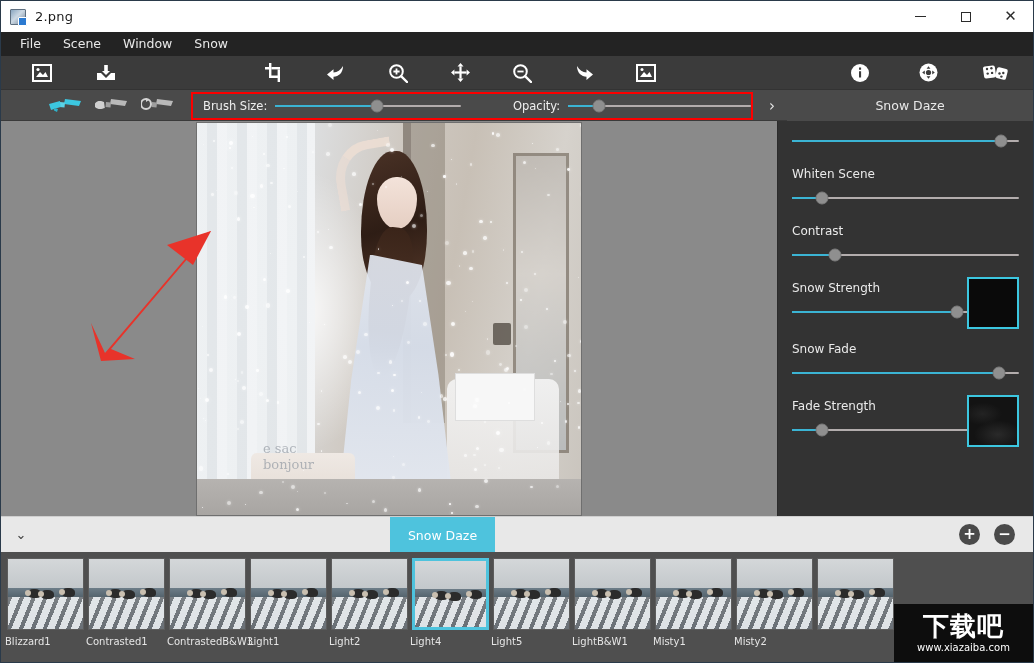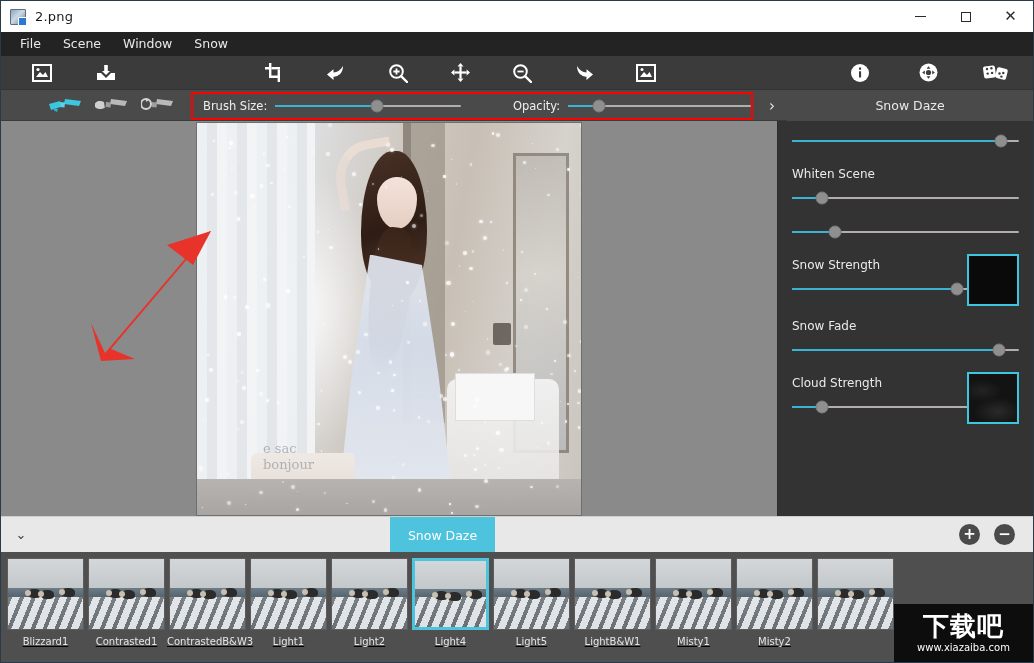--- a/index.html
+++ b/index.html
@@ -257,21 +257,21 @@
     display:flex; align-items:center; justify-content:center; color:#fff;
     font-size:15px; line-height:1; font-weight:bold;
   }
 
   
   .thumbstrip {
     height: 110px; flex: 0 0 110px; background:#4f4f4f;
     display:flex; align-items:flex-start; padding: 6px 0 0 4px; position:relative;
     overflow:hidden;
   }
-  .thumb { width: 81px; margin-right: 0px; text-align:center; position:relative;text-decoration:underline; }
+  .thumb { width: 81px; margin-right: 0px; text-align:left; position:relative; }
   .thumb-img {
     width: 77px; height: 72px; margin: 0 auto;
     border: 1px solid #5c5c5c; position:relative; overflow:hidden;
     background:#aeb7bd;
   }
   .thumb.selected .thumb-img { border:3px solid #4ec3dd; }
   .ti-sky { position:absolute; left:0; top:0; width:100%; height:42%; background:linear-gradient(180deg,#d4d7d9,#c3c8cb); }
   .ti-water { position:absolute; left:0; top:42%; width:100%; height:12%; background:linear-gradient(180deg,#6d7d88,#55646e); }
   .ti-ground { position:absolute; left:0; top:54%; width:100%; height:46%;
     background:
@@ -711,20 +711,21 @@
       <div class="ctrl">
         <div class="ctrl-label">Whiten Scene</div>
         <div class="ctrl-slider">
           <div class="hs-track"></div>
             <div class="hs-fill" style="width: 13%;"></div>
             <div class="hs-knob" style="left: 13%;"></div>
         </div>
       </div>
 
       <div class="ctrl">
+        <div class="ctrl-label">Contrast</div>
         <div class="ctrl-slider">
           <div class="hs-track"></div>
             <div class="hs-fill" style="width: 19%;"></div>
             <div class="hs-knob" style="left: 19%;"></div>
         </div>
       </div>
 
       <div class="ctrl has-preview" style="margin-bottom:22px">
         <div class="ctrl-label">Snow Strength</div>
         <div class="ctrl-slider">
@@ -740,21 +741,21 @@
       <div class="ctrl">
         <div class="ctrl-label">Snow Fade</div>
         <div class="ctrl-slider">
           <div class="hs-track"></div>
             <div class="hs-fill" style="width: 91%;"></div>
             <div class="hs-knob" style="left: 91%;"></div>
         </div>
       </div>
 
       <div class="ctrl has-preview">
-        <div class="ctrl-label">Cloud Strength</div>
+        <div class="ctrl-label">Fade Strength</div>
         <div class="ctrl-slider">
           <div class="hs-track"></div>
             <div class="hs-fill" style="width: 17%;"></div>
             <div class="hs-knob" style="left: 17%;"></div>
         </div>
         <div class="preview-box">
             <div class="pv-cloud"></div>
           </div>
       </div>
 

